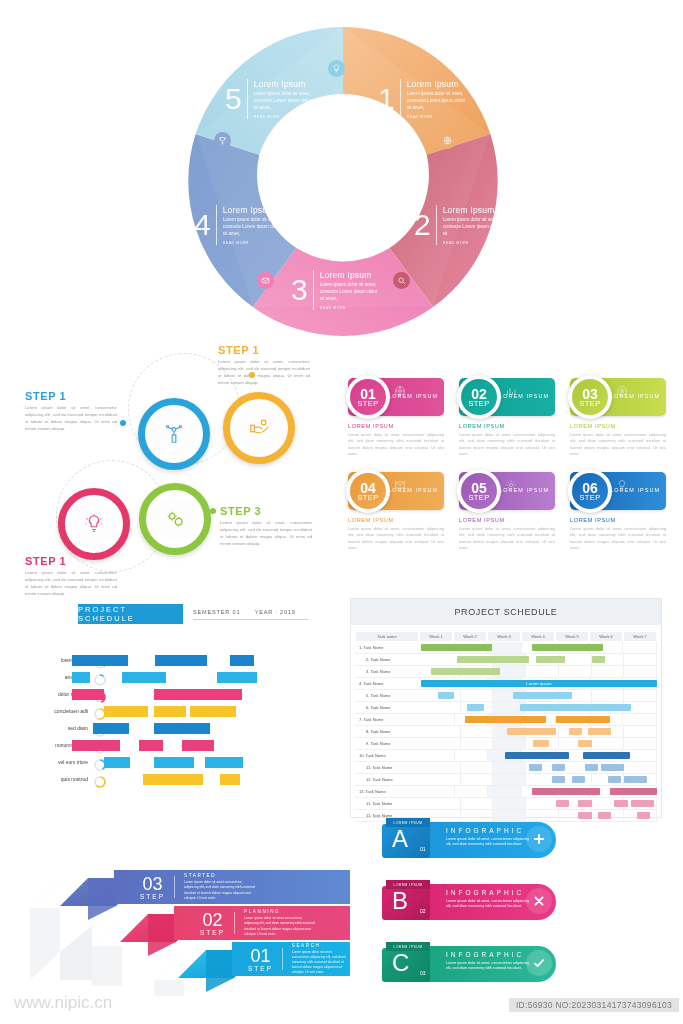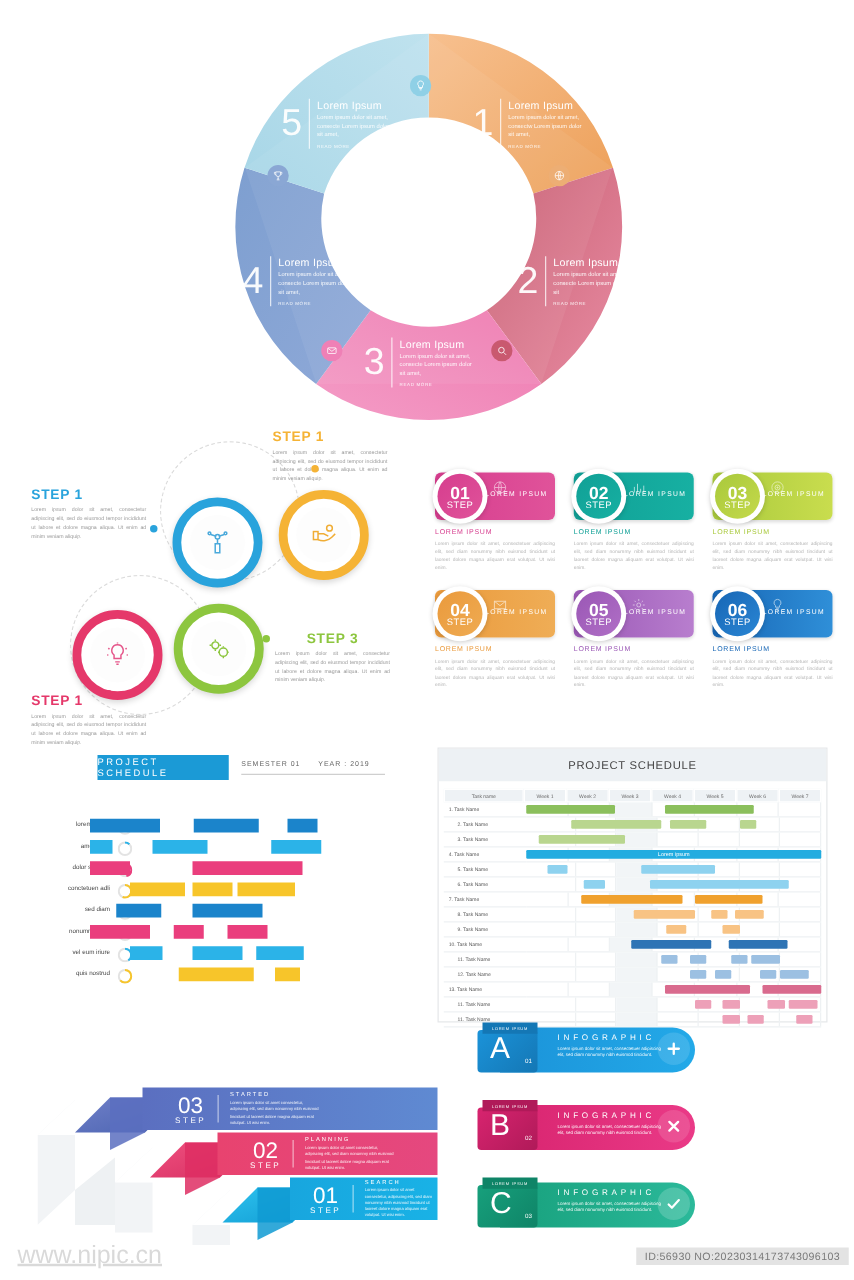--- a/index.html
+++ b/index.html
@@ -111,21 +111,21 @@
   .bn-title{position:absolute;left:68px;top:9px;font-size:6.5px;color:#fff;
             letter-spacing:3px;}
   .bn-p{position:absolute;left:68px;top:19px;width:84px;font-size:3.6px;
         color:#fff;line-height:1.5;opacity:.95;}
   .bn-circ{position:absolute;right:4px;top:8px;width:26px;height:26px;
            border-radius:50%;display:flex;align-items:center;justify-content:center;}
   .bn-circ svg{width:14px;height:14px;}
 
   
   #footer{left:0;bottom:0;width:683px;height:36px;}
-  .wm-cn{position:absolute;left:14px;top:5px;font-size:20px;color:#d9d9d9;text-decoration:underline;}
+  .wm-cn{position:absolute;left:14px;top:5px;font-size:17px;color:#d9d9d9;}
   .idtag{position:absolute;right:4px;top:10px;background:#e3e3e3;color:#7a7a7a;
          font-size:8.5px;padding:2px 7px;letter-spacing:.3px;}
 </style>
 </head>
 <body>
 
 <div class="abs" id="donut-wrap">
   <svg class="donut-svg" viewBox="0 0 320 320">
     <defs>
       <linearGradient id="g1" x1="0" y1="0" x2="1" y2="1">
@@ -256,21 +256,21 @@
     <div class="step-h" style="color:#f5b335;">STEP 1</div>
     <div class="step-p">Lorem ipsum dolor sit amet, consectetur adipiscing elit, sed do eiusmod tempor incididunt ut labore et dolore magna aliqua. Ut enim ad minim veniam aliquip.</div>
   </div>
 
   <div class="step-txt" style="left:5px;top:50px;">
     <div class="step-h" style="color:#29a3dc;">STEP 1</div>
     <div class="step-p">Lorem ipsum dolor sit amet, consectetur adipiscing elit, sed do eiusmod tempor incididunt ut labore et dolore magna aliqua. Ut enim ad minim veniam aliquip.</div>
   </div>
 
   <div class="step-txt" style="left:200px;top:165px;">
-    <div class="step-h" style="color:#8dc63f;text-align:center;">STEP 3</div>
+    <div class="step-h" style="color:#8dc63f;">STEP 3</div>
     <div class="step-p">Lorem ipsum dolor sit amet, consectetur adipiscing elit, sed do eiusmod tempor incididunt ut labore et dolore magna aliqua. Ut enim ad minim veniam aliquip.</div>
   </div>
 
   <div class="step-txt" style="left:5px;top:215px;">
     <div class="step-h" style="color:#e5386a;">STEP 1</div>
     <div class="step-p">Lorem ipsum dolor sit amet, consectetur adipiscing elit, sed do eiusmod tempor incididunt ut labore et dolore magna aliqua. Ut enim ad minim veniam aliquip.</div>
   </div>
 
   <div class="circ" style="left:118px;top:58px;border:7px solid #29a3dc;">
     <div class="circ-in">

